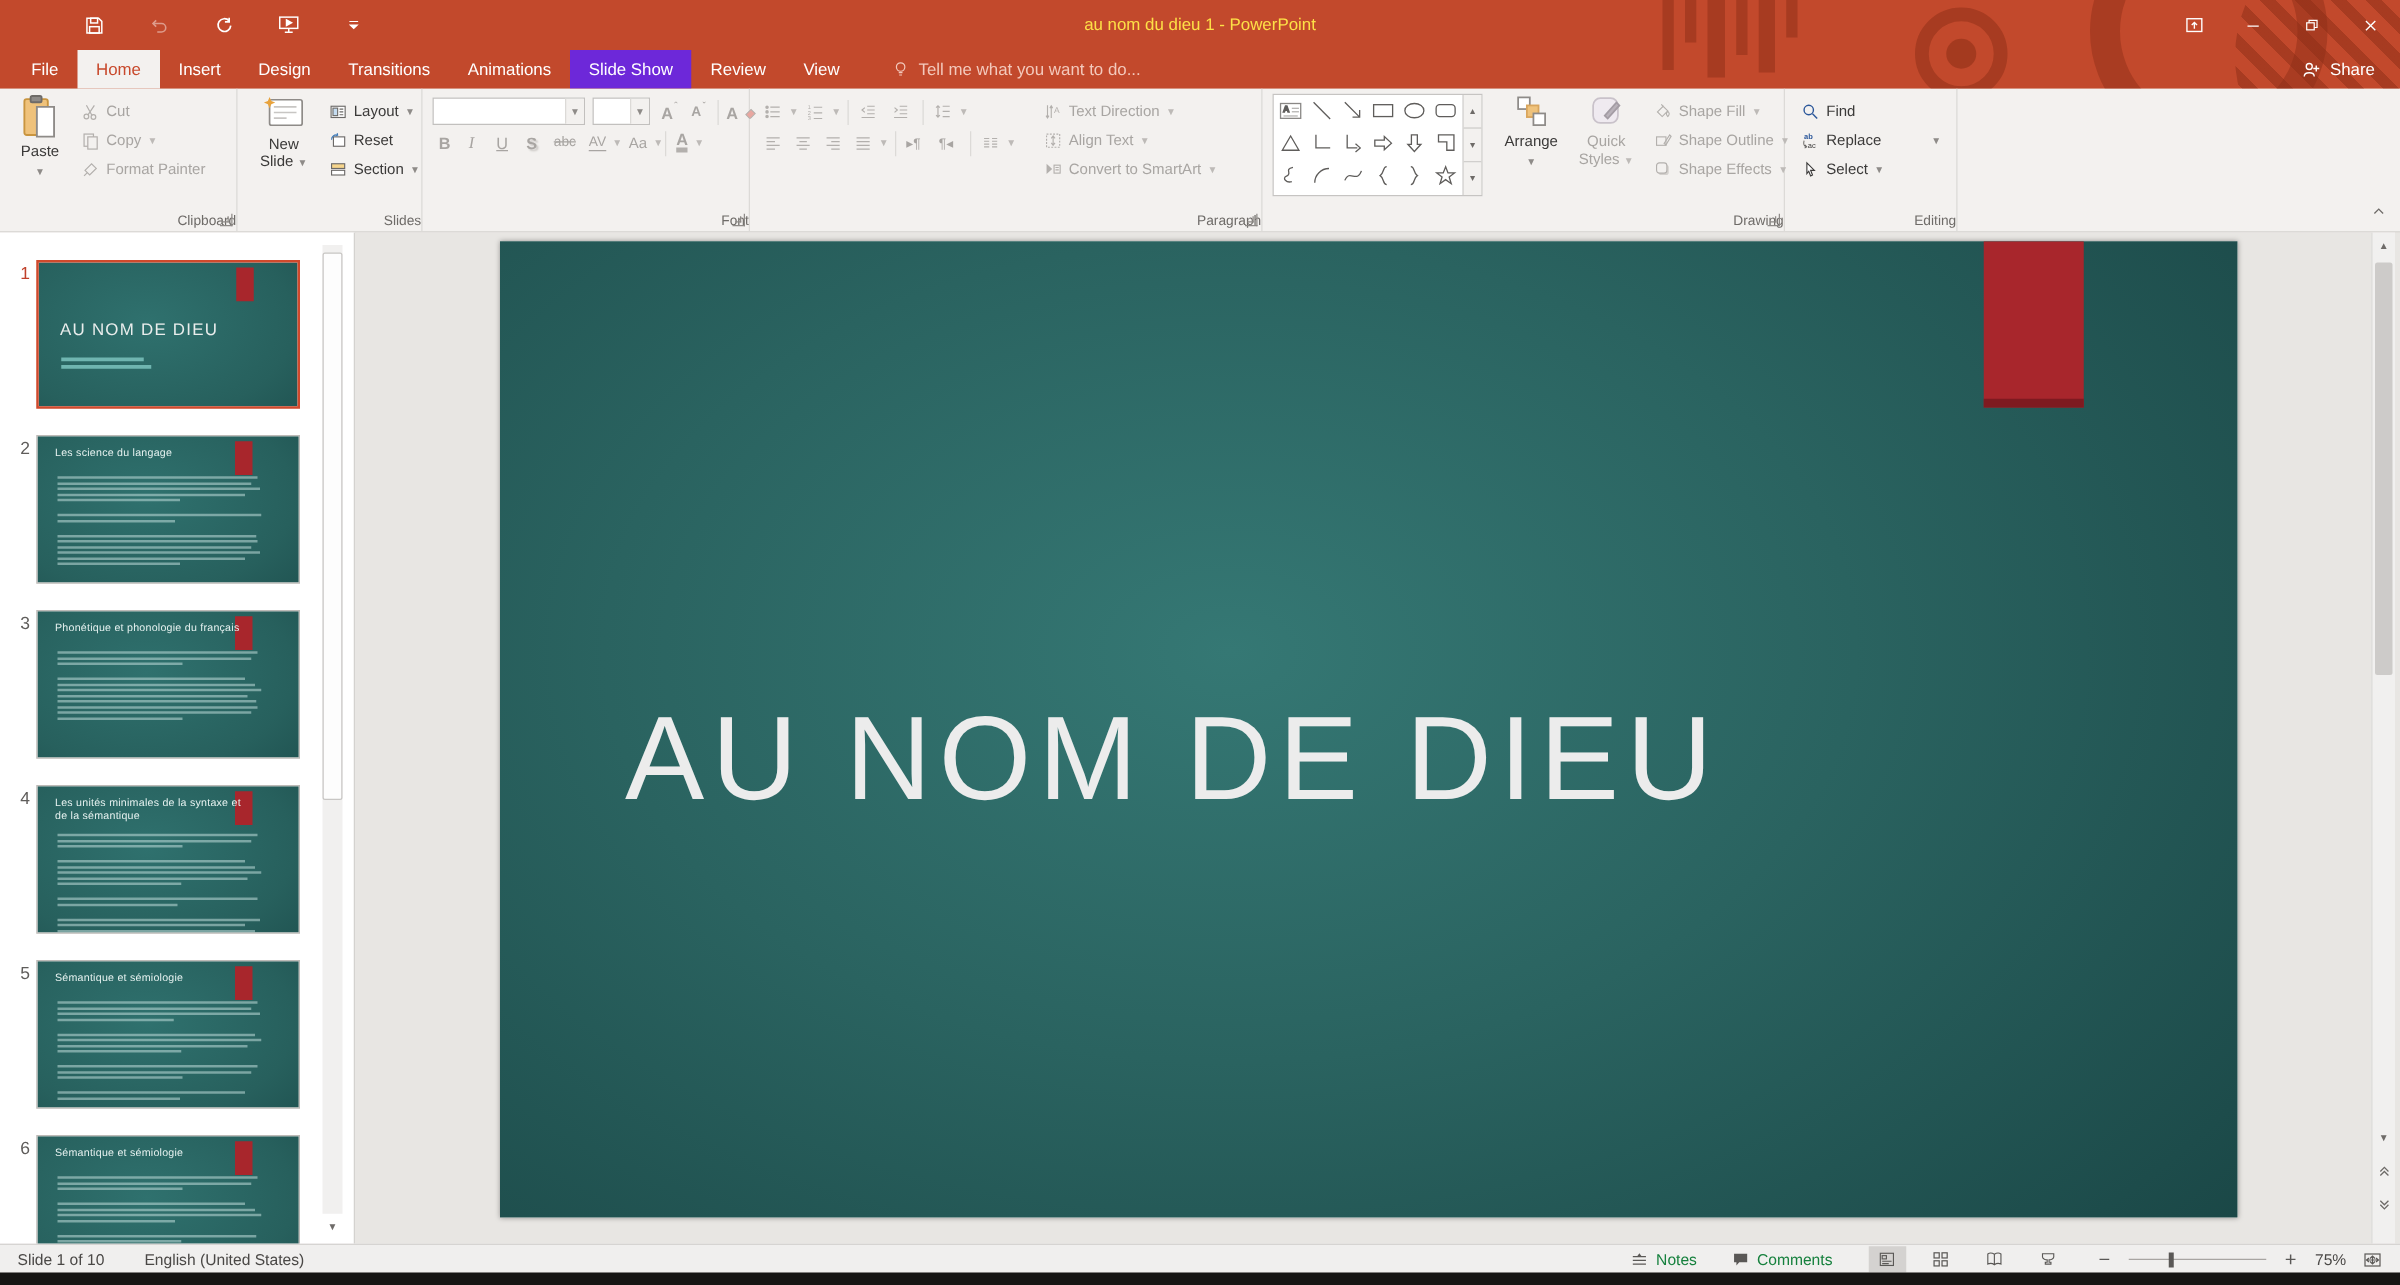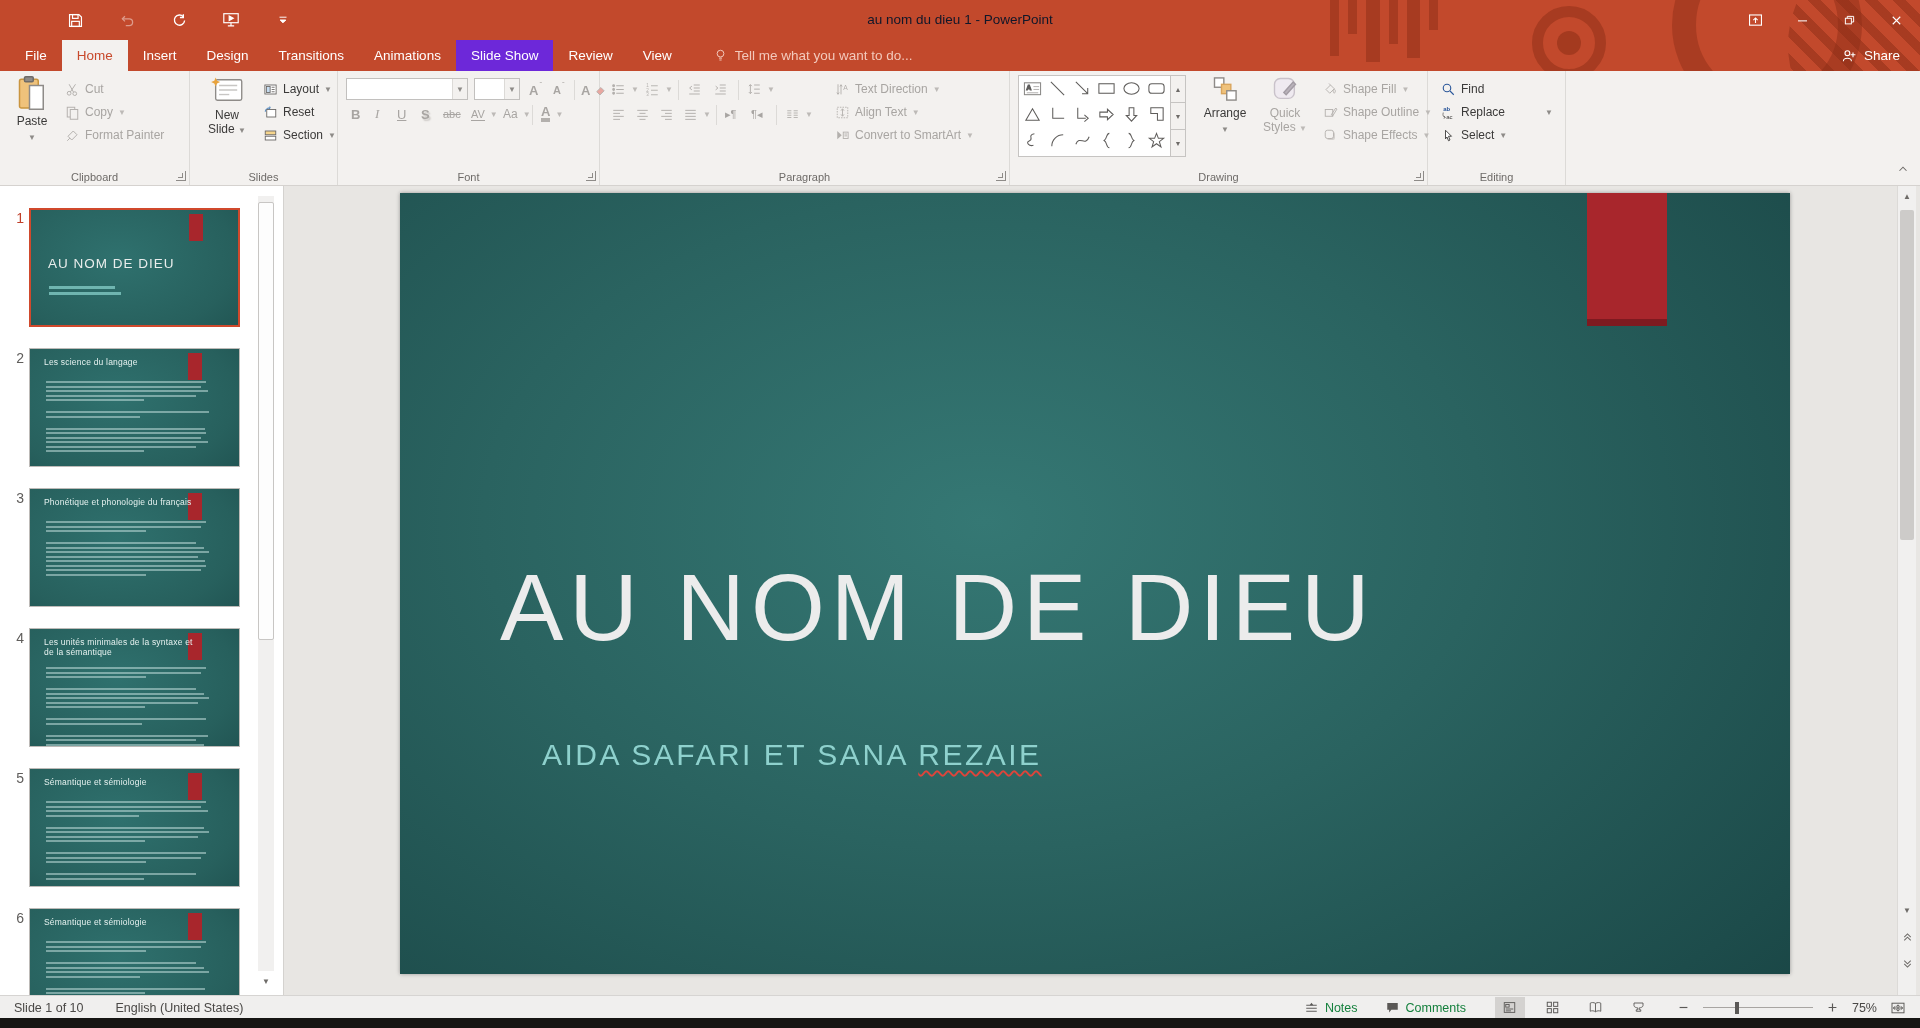--- a/index.html
+++ b/index.html
@@ -12,34 +12,34 @@
   .art-target { left:1532px; top:6px;  width:74px;  height:74px;  border-radius:50%; border:11px solid rgba(140,45,22,.5); }
   .art-dot    { left:1557px; top:31px; width:24px;  height:24px;  border-radius:50%; background:rgba(140,45,22,.55); }
   .art-stripe { left:1788px; top:-60px; width:210px; height:210px; border-radius:50%;
                 background:repeating-linear-gradient(45deg, rgba(140,45,22,.5) 0 9px, transparent 9px 20px); }
   .art-bars { left:1330px; top:0; width:150px; height:64px; display:flex; gap:9px; align-items:flex-start; }
   .art-bars i { background:rgba(140,45,22,.5); width:9px; display:block; }
   #titlebar { position:absolute; left:0; top:0; width:100%; height:40px; color:#fff; }
   #qat { position:absolute; left:64px; top:0; height:40px; display:flex; align-items:center; gap:30px; }
   .qat-btn { width:22px; height:22px; display:flex; align-items:center; justify-content:center; color:#fff; }
   .qat-btn.dim { opacity:.45; }
-  #title-text { position:absolute; left:0; right:0; top:0; height:40px; line-height:40px; text-align:center; font-size:13.5px; color:#0f172a; }
+  #title-text { position:absolute; left:0; right:0; top:0; height:40px; line-height:40px; text-align:center; font-size:13.5px; color:#fde047; }
   #win-controls { position:absolute; right:0; top:0; height:40px; display:flex; }
   .win-btn { width:47px; height:40px; display:flex; align-items:center; justify-content:center; color:#fff; }
   #tabrow { position:absolute; left:0; top:40px; width:100%; height:31px; display:flex; align-items:stretch; padding-left:10px; }
   .tab { padding:0 15px; line-height:31px; font-size:13.5px; color:#fff; cursor:default; white-space:nowrap; }
   .tab.sel { background:#F3F1EF; color:#C8492C; }
   .tab.hl  { background:#6d28d9; }
   #tellme { display:flex; align-items:center; gap:7px; margin-left:26px; color:#F3C9BC; font-size:13.5px; }
   #share-btn { position:absolute; right:12px; top:40px; height:31px; display:flex; align-items:center; gap:7px; color:#fff; font-size:13.5px; padding:0 8px; }
 
   
   #ribbon { position:absolute; left:0; top:71px; width:1920px; height:115px; background:#F3F1EF; border-bottom:1px solid #D5D2CF; font-size:12px; color:#3B3A39; }
   .rgroup { position:absolute; top:0; height:114px; border-right:1px solid #DCDAD7; }
-  .glabel { position:absolute; bottom:2px; left:0; width:100%; text-align:center; font-size:11px; color:#6E6B68; }
+  .glabel { position:absolute; bottom:2px; left:0; width:100%; text-align:right; font-size:11px; color:#6E6B68; }
   .launcher { position:absolute; right:3px; bottom:4px; width:10px; height:10px; border-right:1.5px solid #8E8B88; border-bottom:1.5px solid #8E8B88; }
   .launcher:before { content:""; position:absolute; right:2px; bottom:2px; width:4px; height:4px; border-right:1.5px solid #8E8B88; border-bottom:1.5px solid #8E8B88; }
   .rsm { position:absolute; height:22px; display:flex; align-items:center; gap:5px; padding:0 3px; white-space:nowrap; color:#3B3A39; }
   .rsm.dis, .rbig.dis { color:#A8A5A2; }
   .dis svg { color:#B3B0AD; }
   .rbig { position:absolute; top:4px; display:flex; flex-direction:column; align-items:center; justify-content:flex-start; gap:3px; text-align:center; line-height:14px; }
   .caret { font-size:8px; color:#8E8B88; }
   .dis .caret { color:#BDBAB7; }
   .vsep { position:absolute; top:9px; width:1px; height:64px; background:#DCDAD7; }
   .combo { position:absolute; top:7px; height:22px; background:#fff; border:1px solid #C2C0BE; display:flex; }
@@ -826,21 +826,20 @@
     <div id="panel-scroll-track"></div>
   <div id="panel-scroll-thumb"></div>
   <div id="panel-scroll-down">▼</div>
 </div>
 
 <div id="main-area">
   <div id="slide">
     <div id="slide-accent"></div>
     <div id="slide-title">AU NOM DE DIEU</div>
     <div id="slide-sub">
-      <span class="line"><span>AIDA SAFARI ET SANA </span><span class="wavy">REZAIE</span></span>
     </div>
   </div>
 </div>
 
 <div id="main-scrollbar">
   <div class="sb-btn" style="top:2px">▲</div>
   <div id="main-scroll-thumb"></div>
   <div class="sb-btn" style="top:716px">▼</div>
   <div class="sb-btn" style="top:742px">
       <svg viewBox="0 0 20 20" width="13" height="13">

